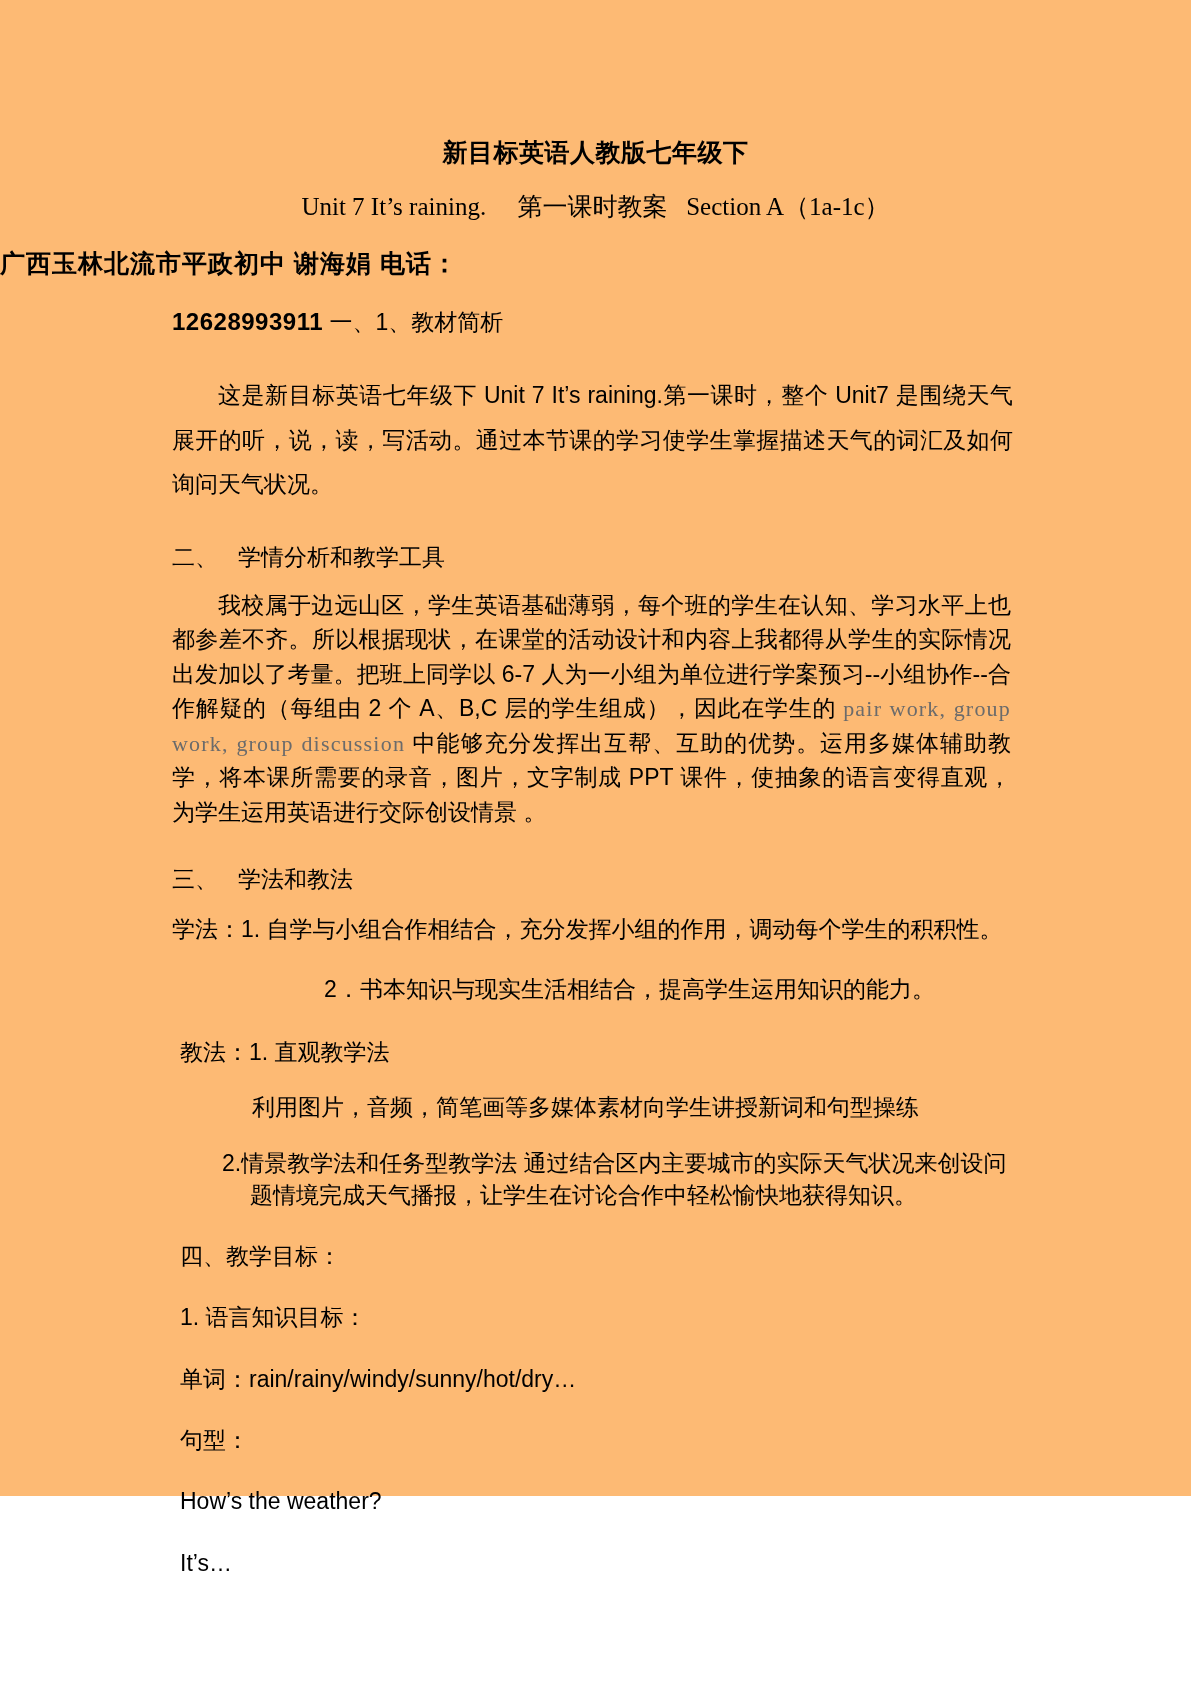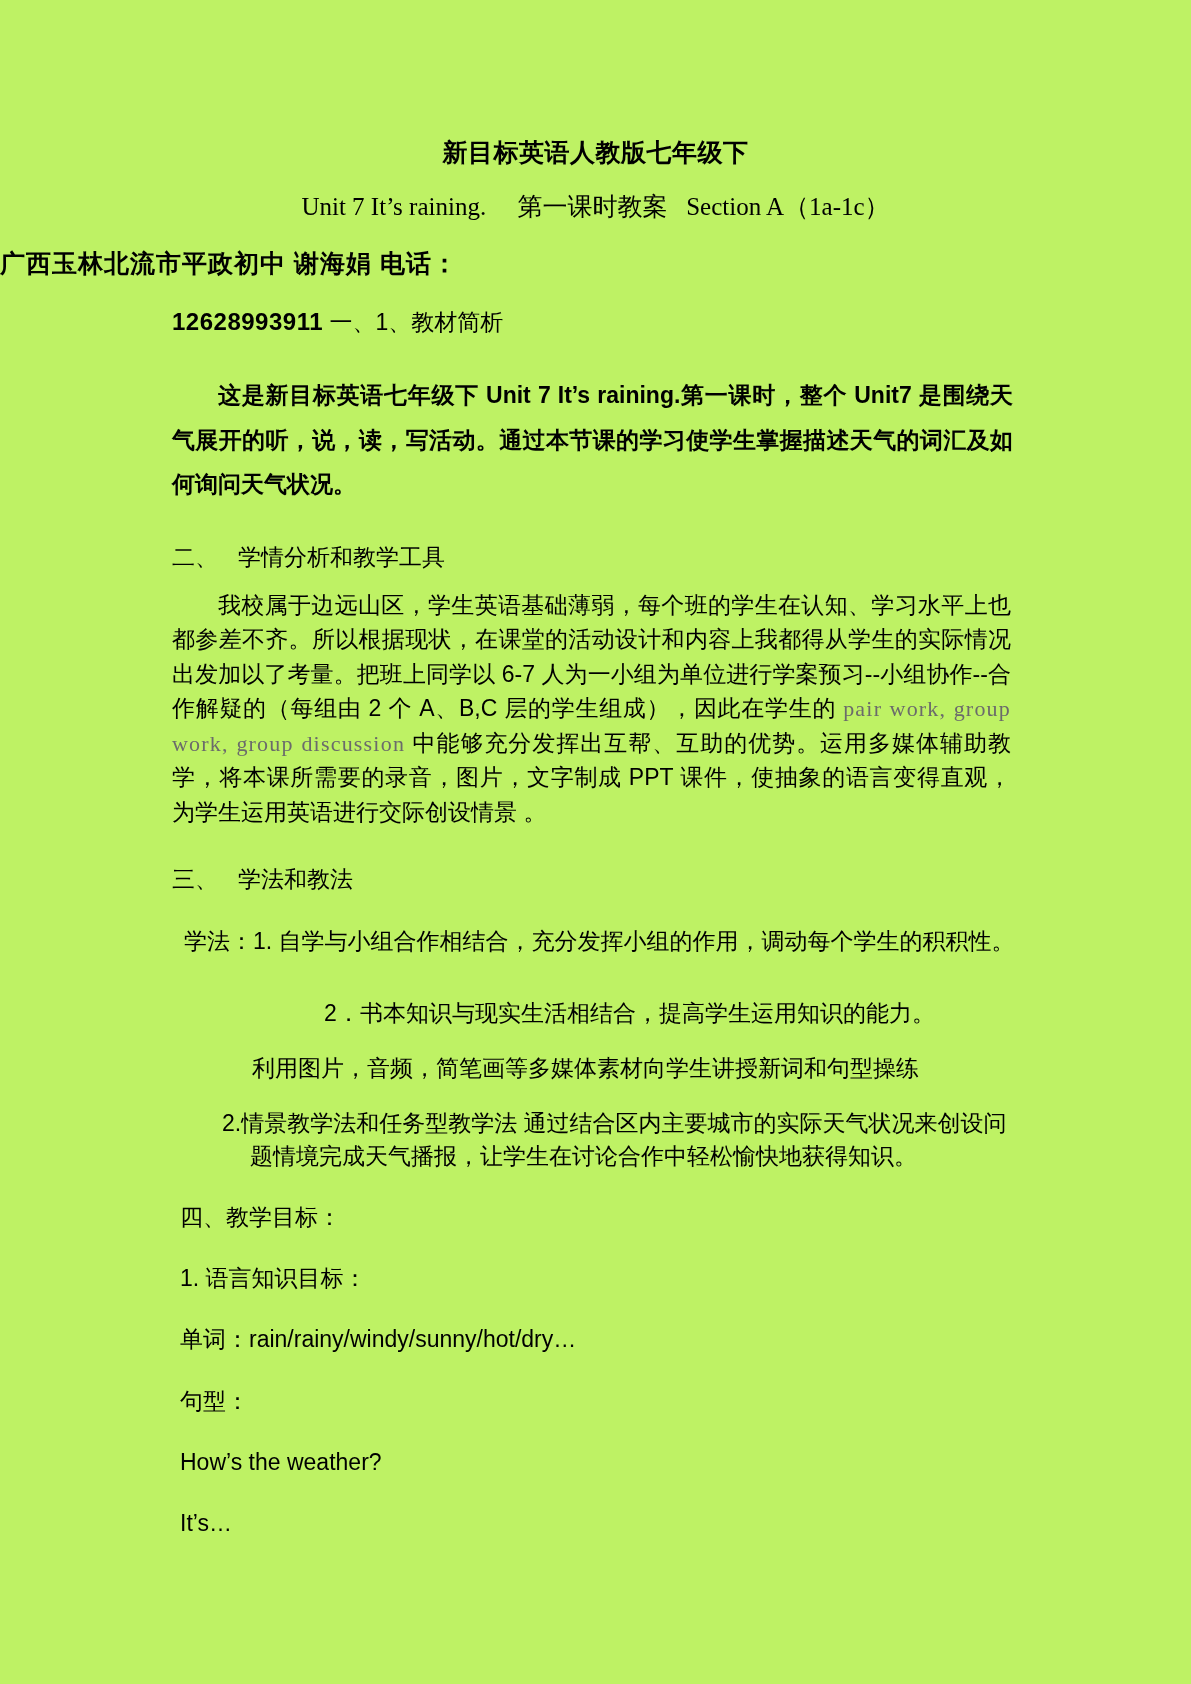--- a/index.html
+++ b/index.html
@@ -12,22 +12,22 @@
     height: 1684px;
     font-family: "Liberation Sans", "DejaVu Sans", sans-serif;
     color: #000000;
     overflow: hidden;
     position: relative;
   }
   .page {
     position: absolute;
     left: 0; top: 0;
     width: 1191px;
-    height: 1684px;
-    background: #bef264;
+    height: 1496px;
+    background: #fdba74;
     box-sizing: border-box;
     padding: 0;
   }
 
   
   .title-main {
     text-align: center;
     font-size: 25px;
     line-height: 1.2;
     margin: 0;
@@ -69,21 +69,20 @@
   .phone-rest { font-weight: normal; }
 
   .lead {
     font-size: 23px;
     line-height: 1.95;
     margin: 0;
     padding: 30px 178px 0 172px;
     text-align: justify;
     text-justify: inter-ideograph;
     text-indent: 2em;
-    font-weight: bold;
   }
 
   .heading {
     font-size: 23px;
     line-height: 1.4;
     margin: 0;
     padding: 34px 180px 0 172px;
   }
   .heading .num { margin-right: 20px; }
 
@@ -99,21 +98,21 @@
   .mono {
     font-family: "Liberation Serif", "DejaVu Serif", serif;
     color: #6b6b6b;
     letter-spacing: 1.2px;
     font-size: 22px;
   }
 
   .hang {
     font-size: 23px;
     line-height: 1.45;
-    margin: 12px;
+    margin: 0;
     padding: 18px 73px 0 172px;
     text-align: left;
     text-indent: 0;
     padding-left: 172px;
   }
   .hang-inner {
     display: block;
     padding-left: 100px;
     text-indent: -100px;
   }
@@ -190,20 +189,21 @@
   <p class="heading">
     <span class="num">三、</span><span>学法和教法</span>
   </p>
 
   <p class="hang">
     <span class="hang-inner">学法：1. 自学与小组合作相结合，充分发挥小组的作用，调动每个学生的积积性。</span>
   </p>
 
   <p class="indent-2">2．书本知识与现实生活相结合，提高学生运用知识的能力。</p>
 
+  <p class="plain">教法：1. 直观教学法</p>
 
   <p class="indent-3">利用图片，音频，简笔画等多媒体素材向学生讲授新词和句型操练</p>
 
   <p class="hang2">
     <span class="hang2-inner">2.情景教学法和任务型教学法  通过结合区内主要城市的实际天气状况来创设问题情境完成天气播报，让学生在讨论合作中轻松愉快地获得知识。</span>
   </p>
 
   <p class="plain-tight">四、教学目标：</p>
 
   <p class="plain-tight">1. 语言知识目标：</p>

